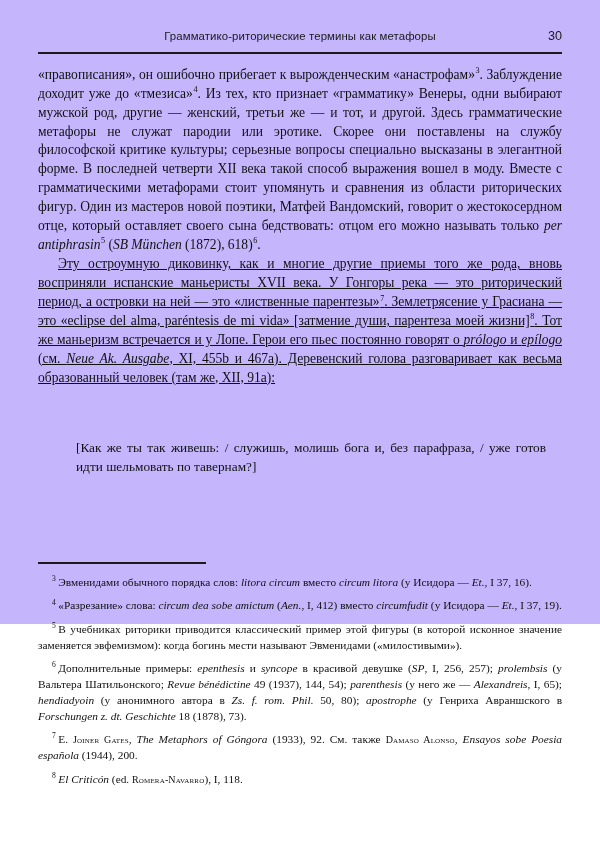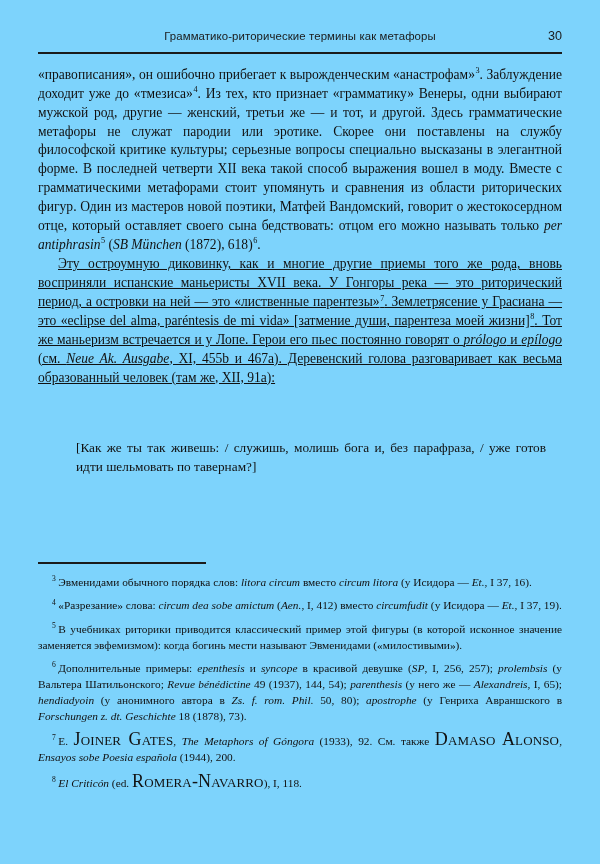--- a/index.html
+++ b/index.html
@@ -12,22 +12,22 @@
     height: 864px;
     font-family: "Liberation Serif", "DejaVu Serif", serif;
     color: #111111;
     position: relative;
     overflow: hidden;
   }
   .page {
     position: absolute;
     left: 0; top: 0;
     width: 600px;
-    height: 864px;
-    background: #7dd3fc;
+    height: 624px;
+    background: #c4b5fd;
   }
   
   .header {
     position: absolute;
     left: 38px;
     top: 30px;
     width: 524px;
     height: 24px;
   }
   .header-title {
@@ -132,21 +132,21 @@
   }
   p.footnote:last-child { margin-bottom: 0; }
   p.footnote sup.marker {
     font-size: 7.6px;
     vertical-align: super;
     line-height: 0;
     padding-right: 2.5px;
   }
   .sc {
     font-variant: small-caps;
-    font-size: 18px;
+    font-size: 10px;
     letter-spacing: 0.15px;
   }
 </style>
 </head>
 <body>
 
 <div class="page">
 
   <div class="header">
     <div class="header-title">Грамматико-риторические термины как метафоры</div>

